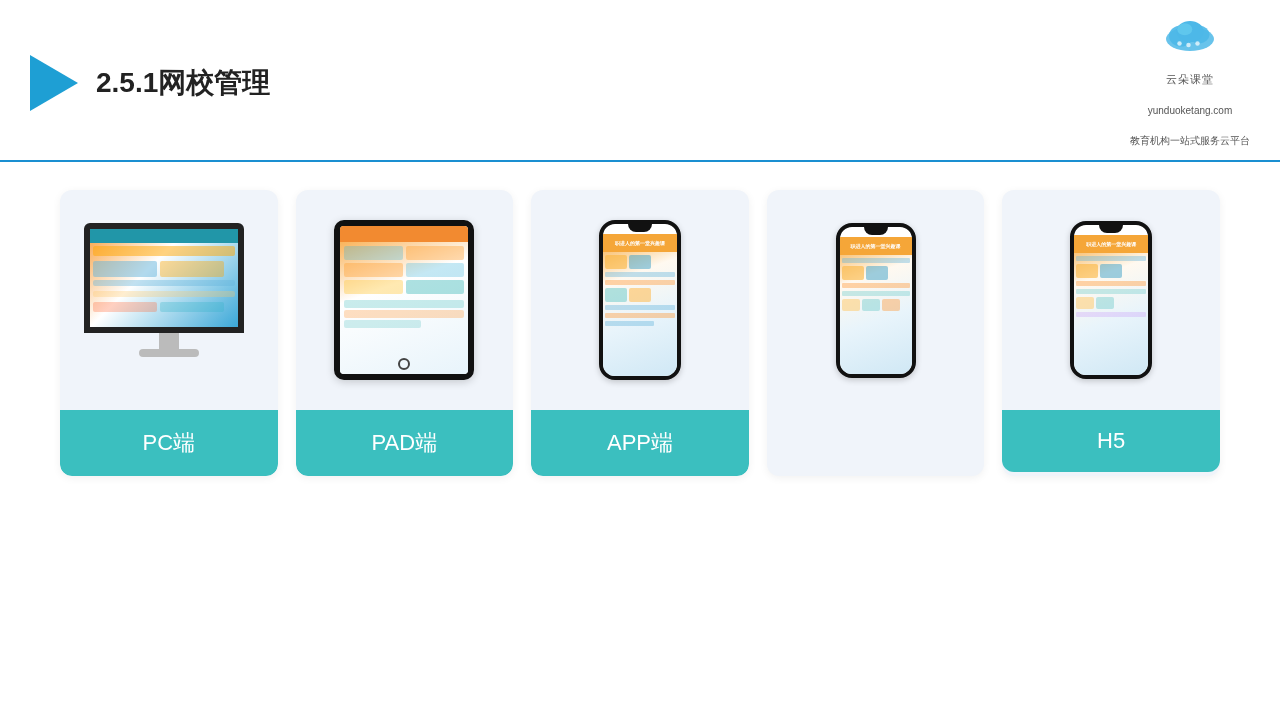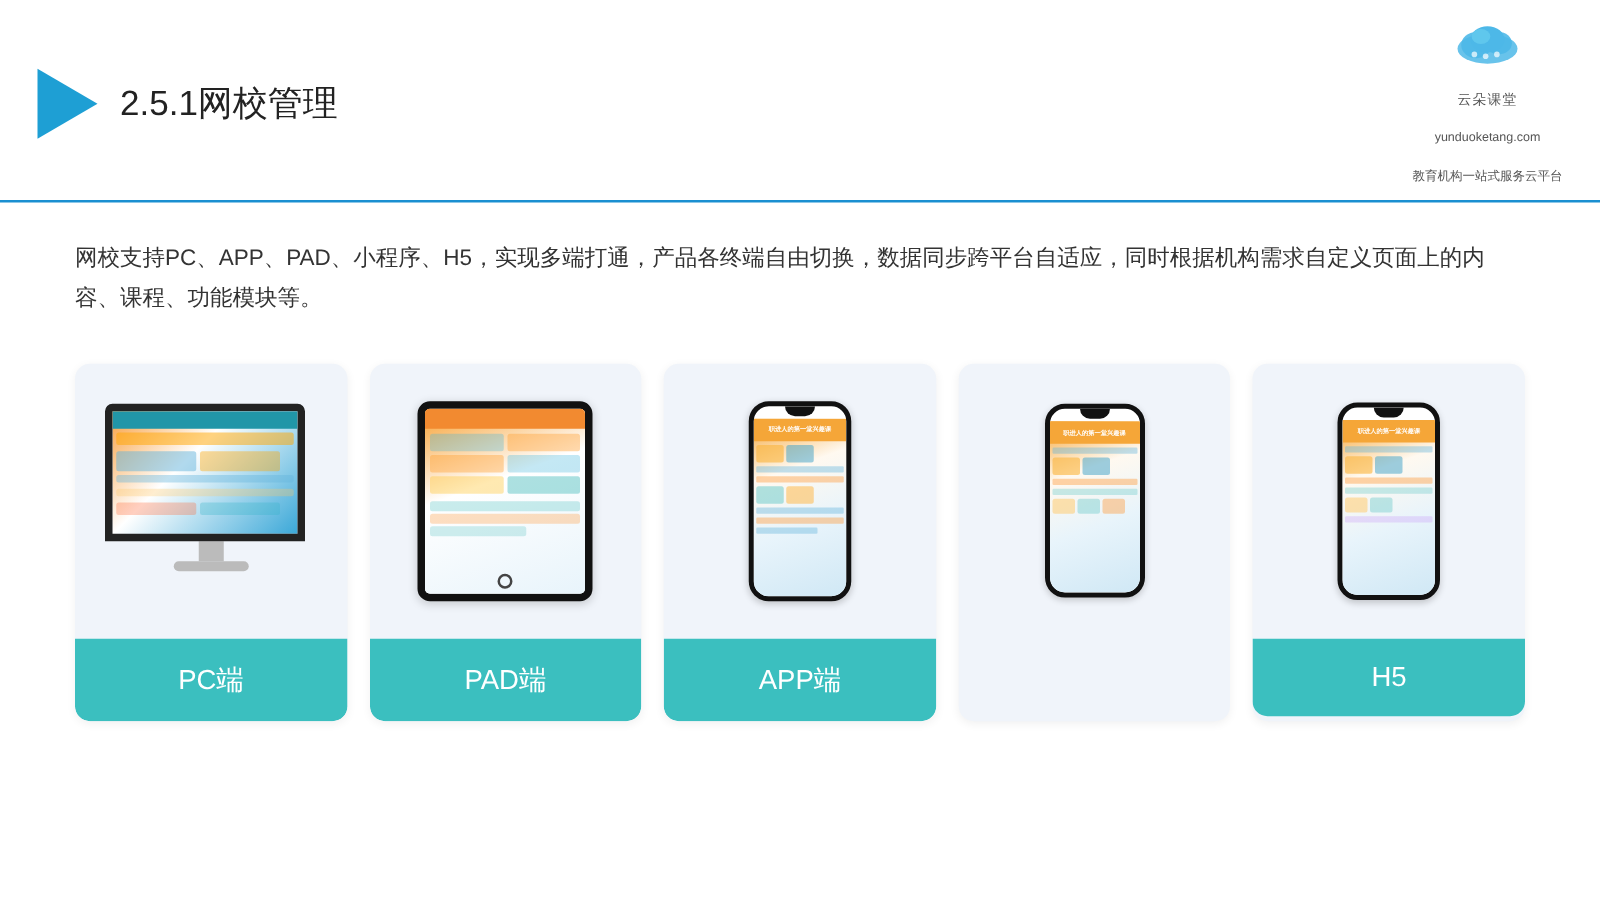--- a/index.html
+++ b/index.html
@@ -27,21 +27,21 @@
     }
     .logo-triangle {
       width: 0;
       height: 0;
       border-top: 28px solid transparent;
       border-bottom: 28px solid transparent;
       border-left: 48px solid #1e9fd4;
     }
     .page-title {
       font-size: 28px;
-      font-weight: normal;
+      font-weight: bold;
       color: #222;
     }
     .brand-logo {
       display: flex;
       flex-direction: column;
       align-items: center;
       gap: 18px;
     }
     .brand-icon {
       width: 60px;
@@ -309,21 +309,20 @@
       <circle cx="38" cy="36" r="3" fill="#fff" opacity="0.7"></circle>
       <circle cx="50" cy="34" r="3" fill="#fff" opacity="0.7"></circle>
     </svg>
     <span class="brand-name">云朵课堂</span>
     <span class="brand-subtitle">yunduoketang.com</span>
     <span class="brand-subtitle">教育机构一站式服务云平台</span>
   </div>
 </div>
 
 <div class="main">
-  <p class="description">网校支持PC、APP、PAD、小程序、H5，实现多端打通，产品各终端自由切换，数据同步跨平台自适应，同时根据机构需求自定义页面上的内容、课程、功能模块等。</p>
 
   <div class="cards-container">
 
     <div class="card">
       <div class="card-image">
         <div class="monitor">
           <div class="monitor-screen">
             <div class="screen-bar"></div>
             <div class="screen-body">
               <div class="screen-block" style="background:rgba(255,165,0,0.5);height:10px;"></div>

